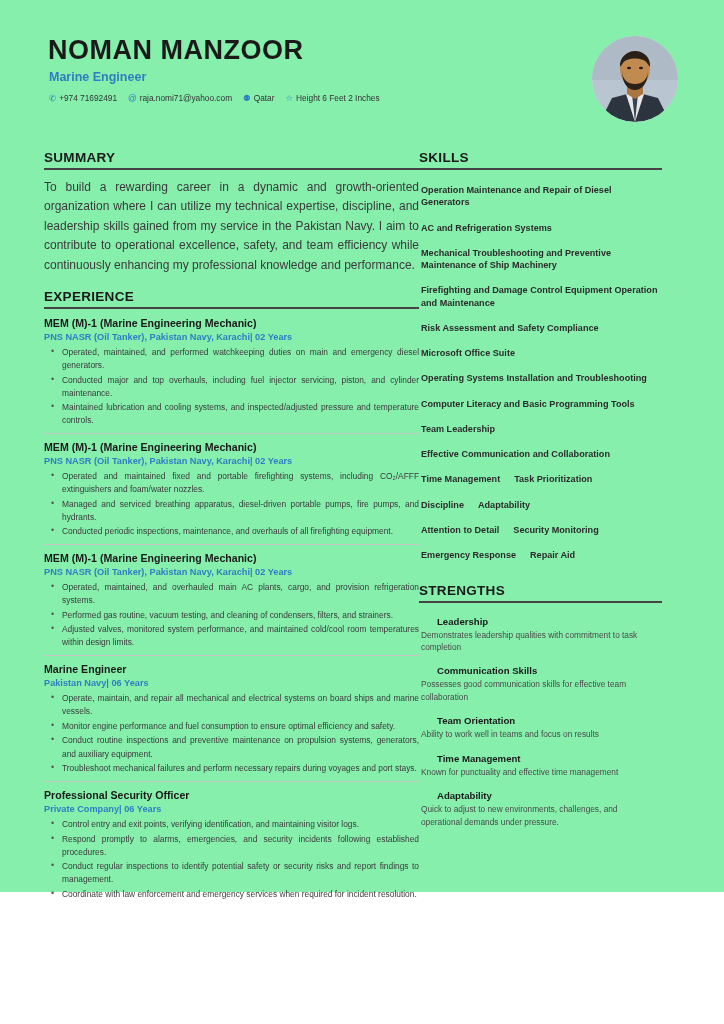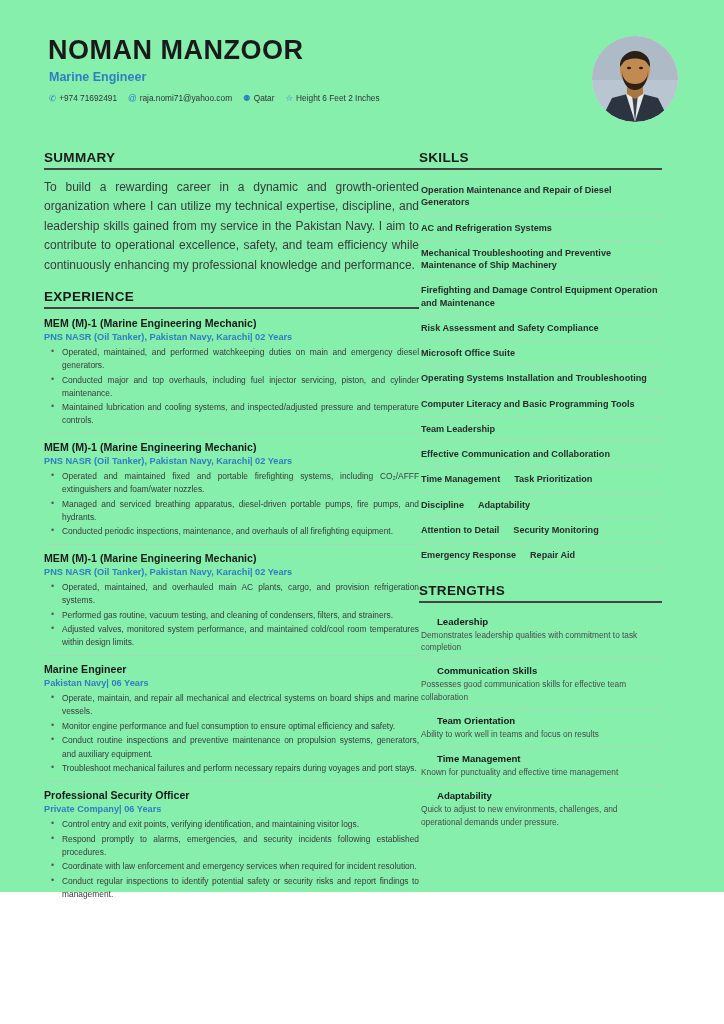--- a/index.html
+++ b/index.html
@@ -306,22 +306,22 @@
         </div>
 
         <div class="job">
           <div class="job-role">Professional Security Officer</div>
           <div class="job-meta">
             <span>Private Company</span><span class="sep">|</span> <span>06 Years</span>
           </div>
           <ul class="bullets">
             <li>Control entry and exit points, verifying identification, and maintaining visitor logs.</li>
             <li>Respond promptly to alarms, emergencies, and security incidents following established procedures.</li>
+            <li>Conduct regular inspections to identify potential safety or security risks and report findings to management.</li>
             <li>Coordinate with law enforcement and emergency services when required for incident resolution.</li>
-            <li>Conduct regular inspections to identify potential safety or security risks and report findings to management.</li>
           </ul>
         </div>
 
       </div>
     </div>
 
     <div class="col-right">
 
       <div class="section">
         <div class="section-title">SKILLS</div>

